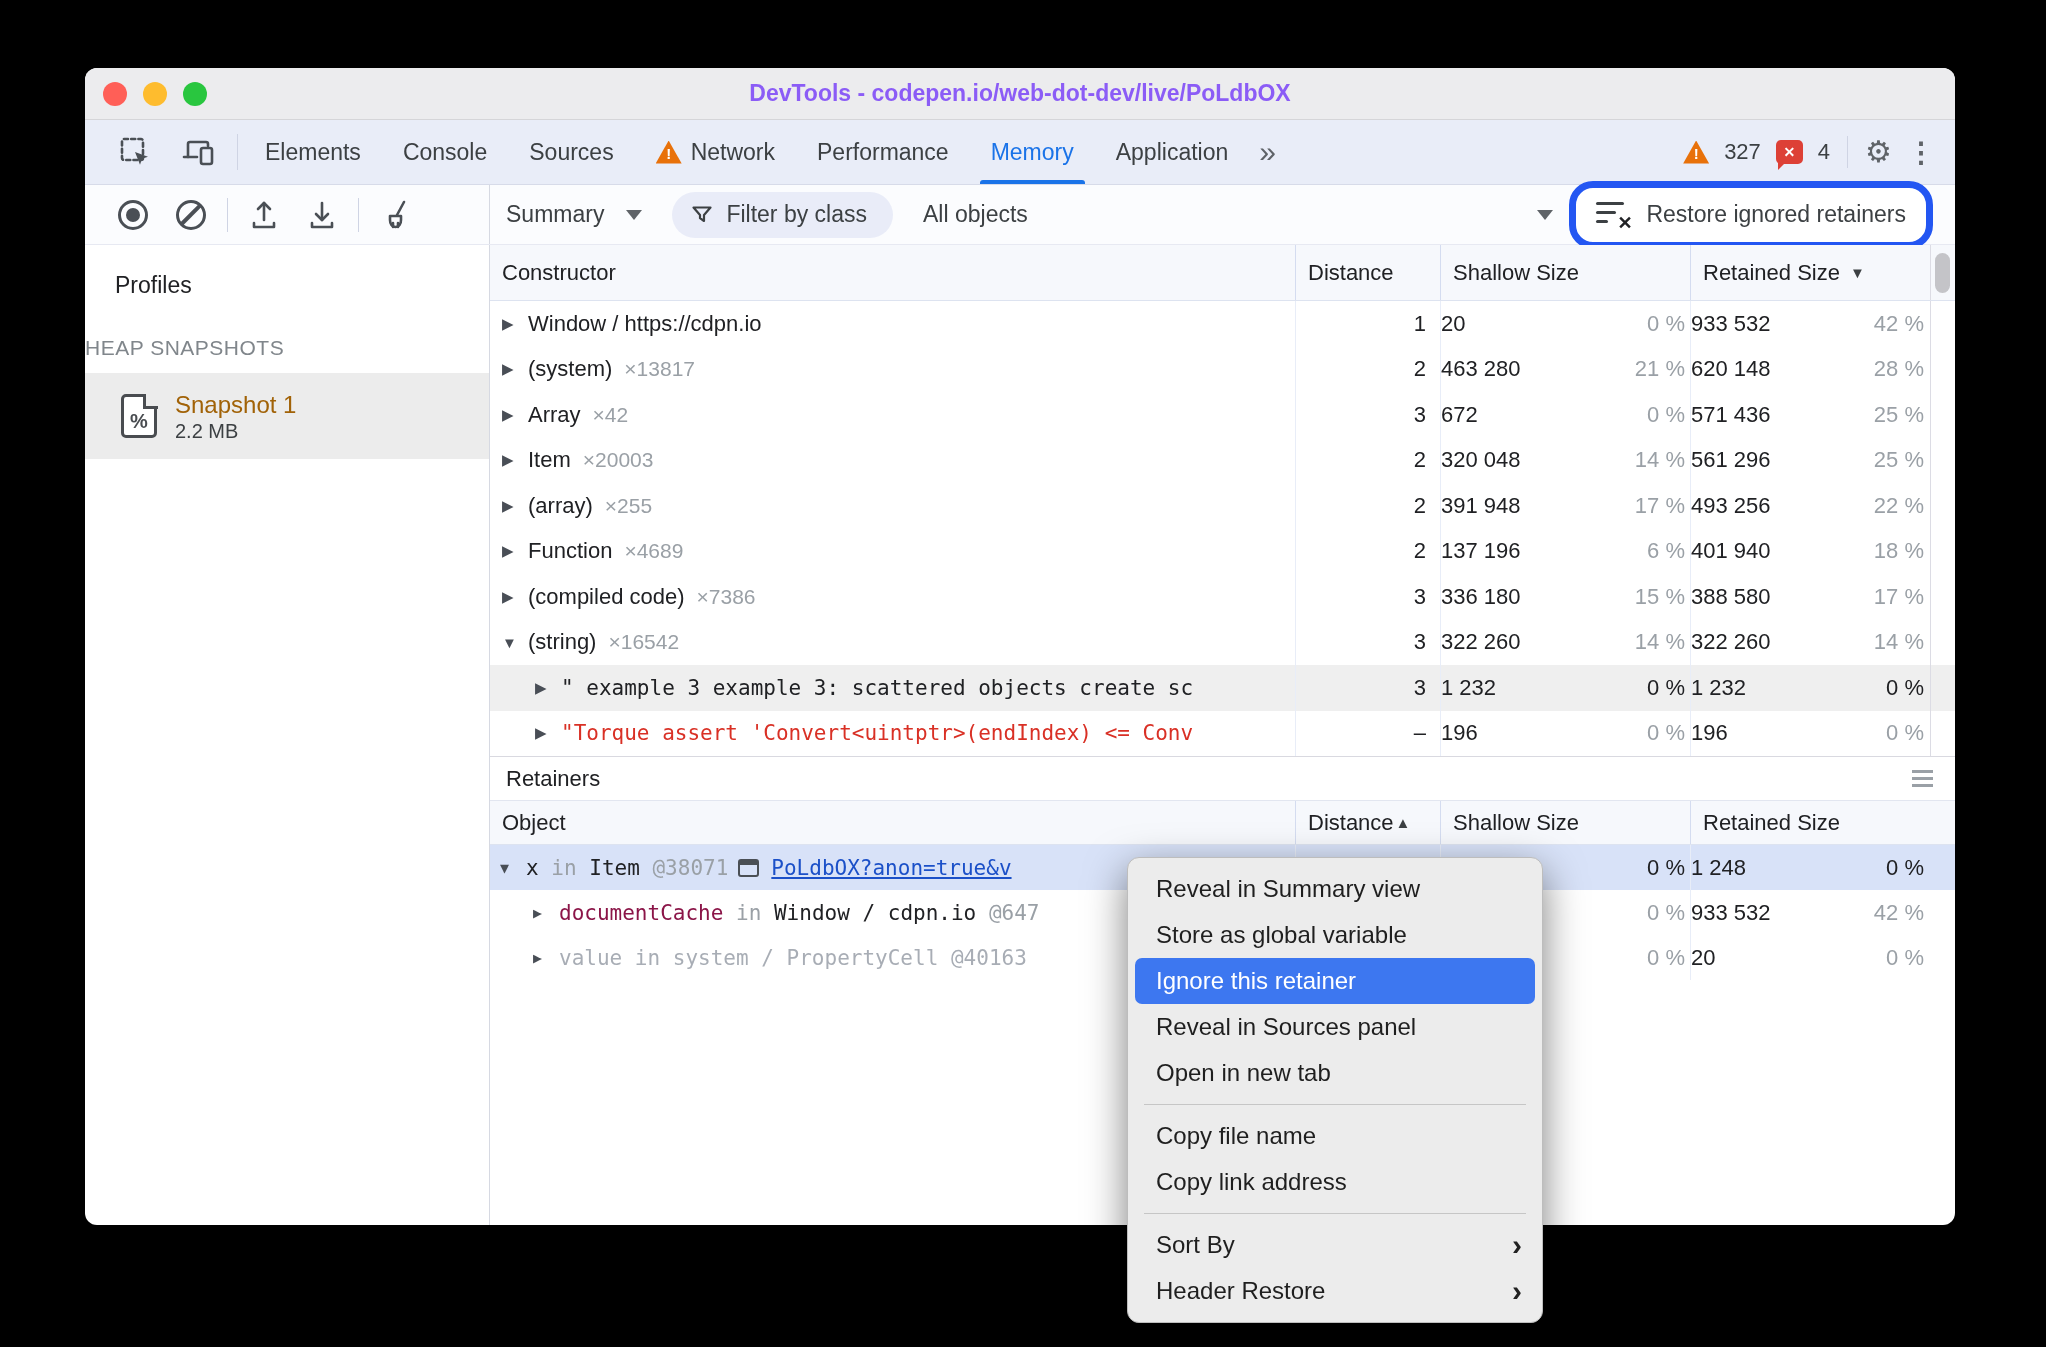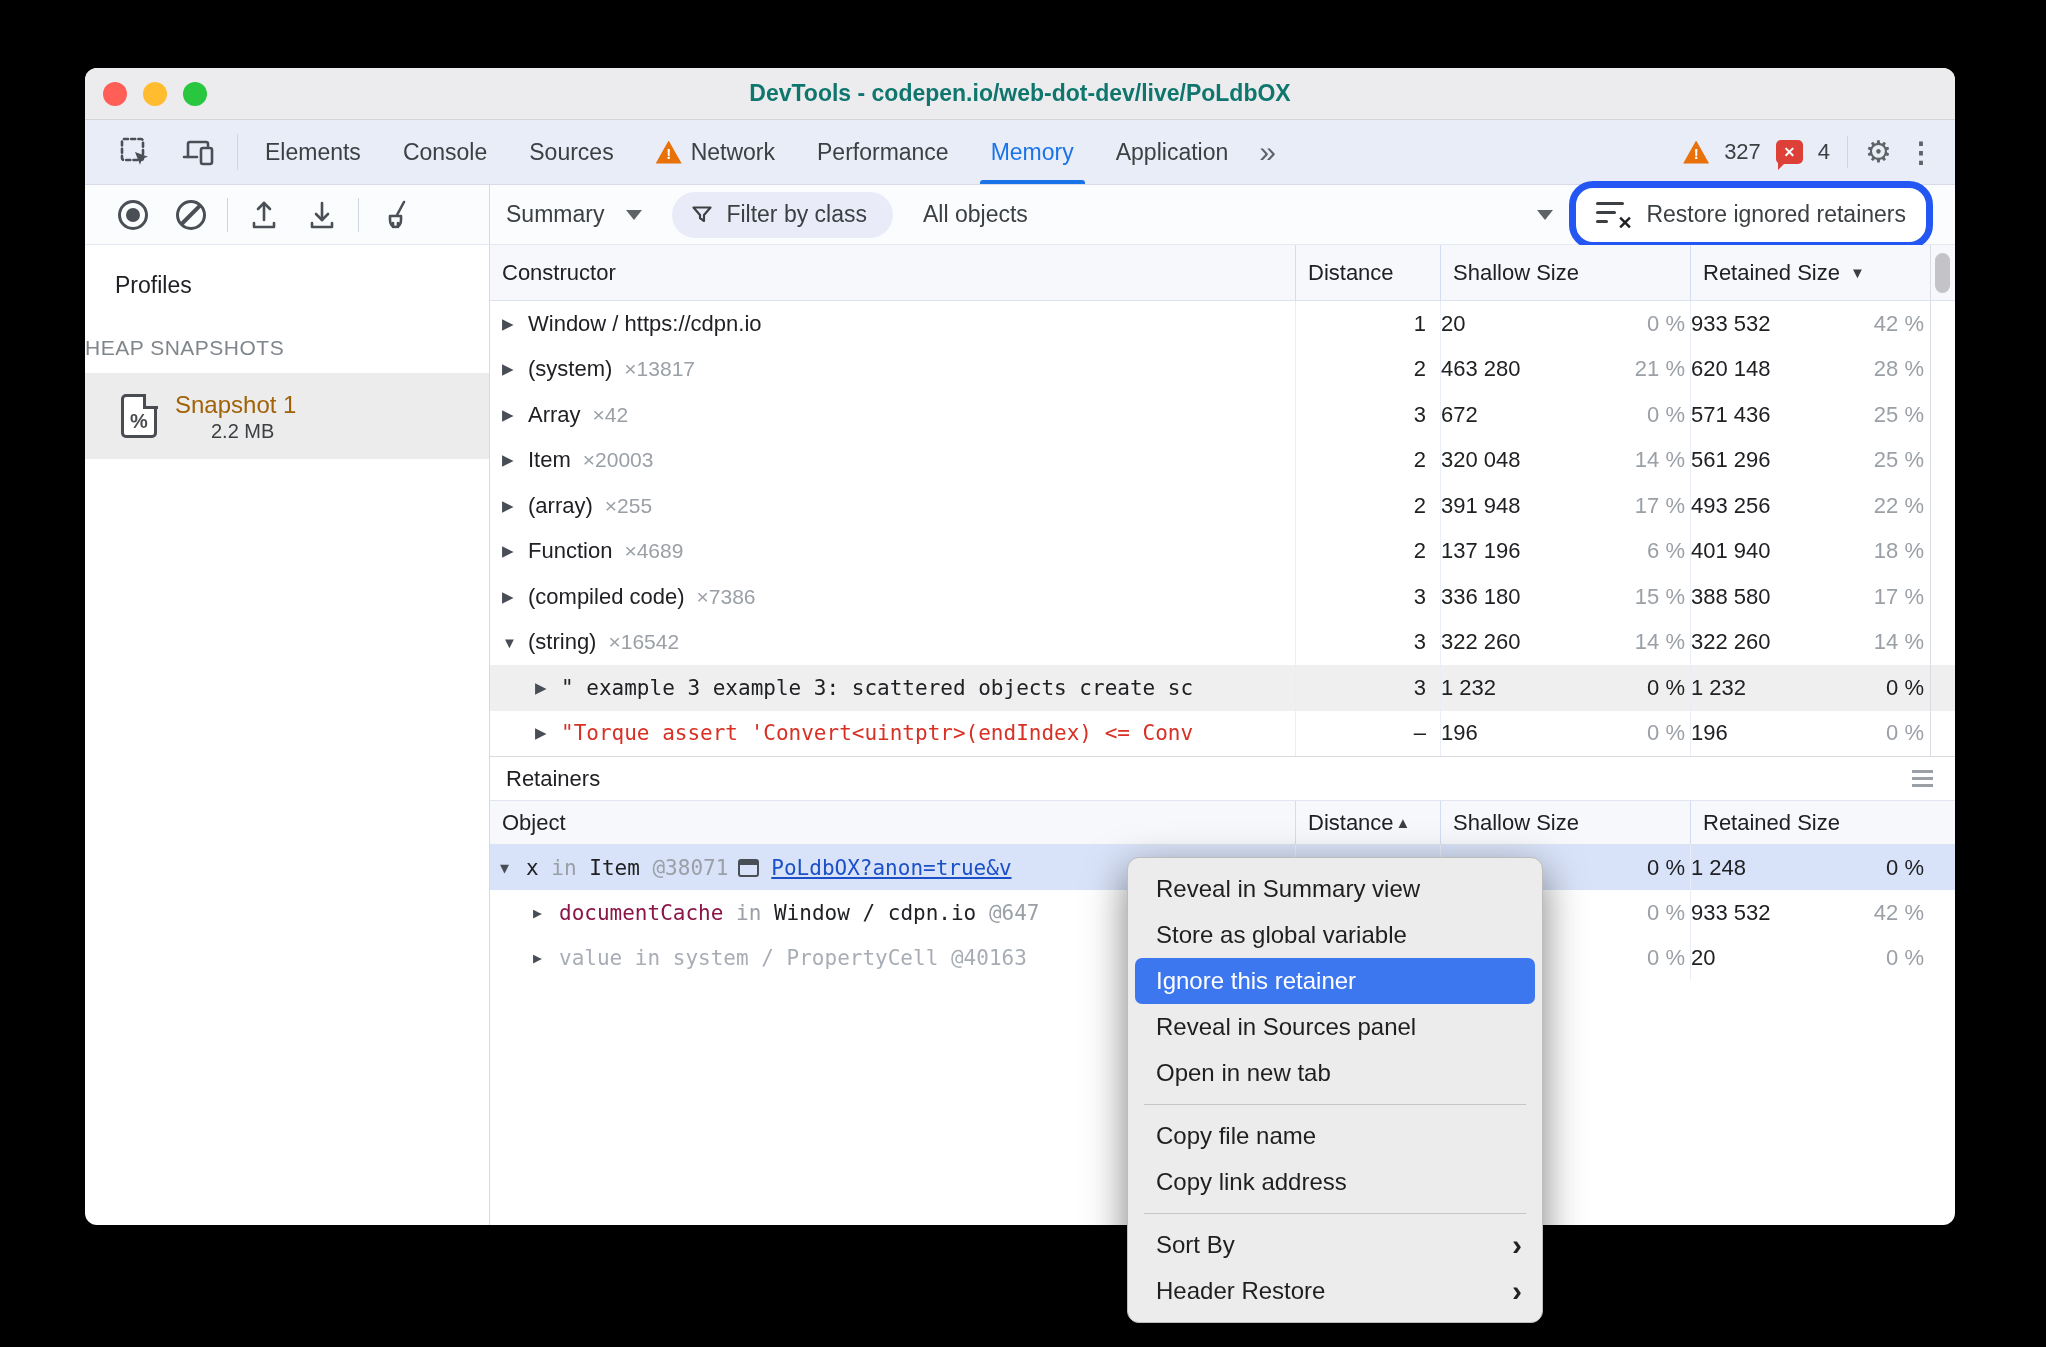--- a/index.html
+++ b/index.html
@@ -8,21 +8,21 @@
 
   .window { position:absolute; left:85px; top:68px; width:1870px; height:1157px;
             background:#fff; border-radius:12px; overflow:hidden; }
 
   
   .titlebar { height:52px; background:#ececee; border-bottom:1px solid #d5d5d8;
               display:flex; align-items:center; justify-content:center; position:relative; }
   .traffic { position:absolute; left:18px; top:14px; display:flex; gap:16px; }
   .light { width:24px; height:24px; border-radius:50%; }
   .light.red { background:#ff5f57; } .light.yellow { background:#febc2e; } .light.green { background:#29c63f; }
-  .title-text { font-size:23px; font-weight:bold; color:#0f766e; }
+  .title-text { font-size:23px; font-weight:bold; color:#8b5cf6; }
 
   
   .tabbar { height:65px; background:#e9edf8; border-bottom:1px solid #d7dbe9;
             display:flex; align-items:stretch; padding:0 20px 0 18px; }
   .tabbar .icon-btn { display:flex; align-items:center; padding:0 13px; }
   .vsep { width:1px; background:#cfd4e4; margin:14px 6px; }
   .tab { display:flex; align-items:center; padding:0 21px; font-size:23px; color:#3c4043; position:relative; }
   .tab.active { color:#1a73e8; }
   .tab.active::after { content:""; position:absolute; left:10px; right:10px; bottom:0; height:4px;
                        background:#1a73e8; border-radius:3px 3px 0 0; }
@@ -72,21 +72,21 @@
   .sidebar { width:405px; border-right:1px solid #d6d9e2; padding-top:22px; }
   .sb-profiles { font-size:23px; color:#202124; padding-left:30px; line-height:36px; }
   .sb-section { font-size:21px; color:#80868b; letter-spacing:.5px; line-height:38px; margin-top:26px; }
   .sb-item { height:86px; background:#ececec; margin-top:6px; display:flex; align-items:center; padding-left:36px; gap:18px; }
   .doc-icon { width:36px; height:44px; border:3.5px solid #494c50; border-radius:5px; position:relative;
               background:#fff; display:flex; align-items:flex-end; justify-content:center; }
   .doc-icon::before { content:""; position:absolute; right:-3.5px; top:-3.5px; width:12px; height:12px;
                       background:#ececec; border-left:3.5px solid #494c50; border-bottom:3.5px solid #494c50; }
   .doc-icon span { font-size:20px; font-weight:bold; color:#494c50; line-height:1; margin-bottom:4px; }
   .sb-name { font-size:24px; color:#a16207; line-height:1.25; }
-  .sb-size { font-size:20px; color:#3c4043;margin-left:36px; }
+  .sb-size { font-size:20px; color:#3c4043; }
 
   
   .main { flex:1; display:flex; flex-direction:column; }
   .gridrow { display:grid; grid-template-columns:805px 145px 250px 240px 25px; }
   .grid-header { height:56px; background:#f6f8fc; border-bottom:1px solid #dde3f0; align-items:center; }
   .grid-header > div { font-size:22px; font-weight:500; color:#202124; height:100%; display:flex; align-items:center; padding-left:12px; }
   .grid-header .hsep { border-left:1px solid #d4dcf0; }
   .sort-tri { font-size:15px; color:#3c4043; margin-left:10px; }
   .row { height:45.5px; align-items:center; }
   .row.sel { background:#efefef; }

